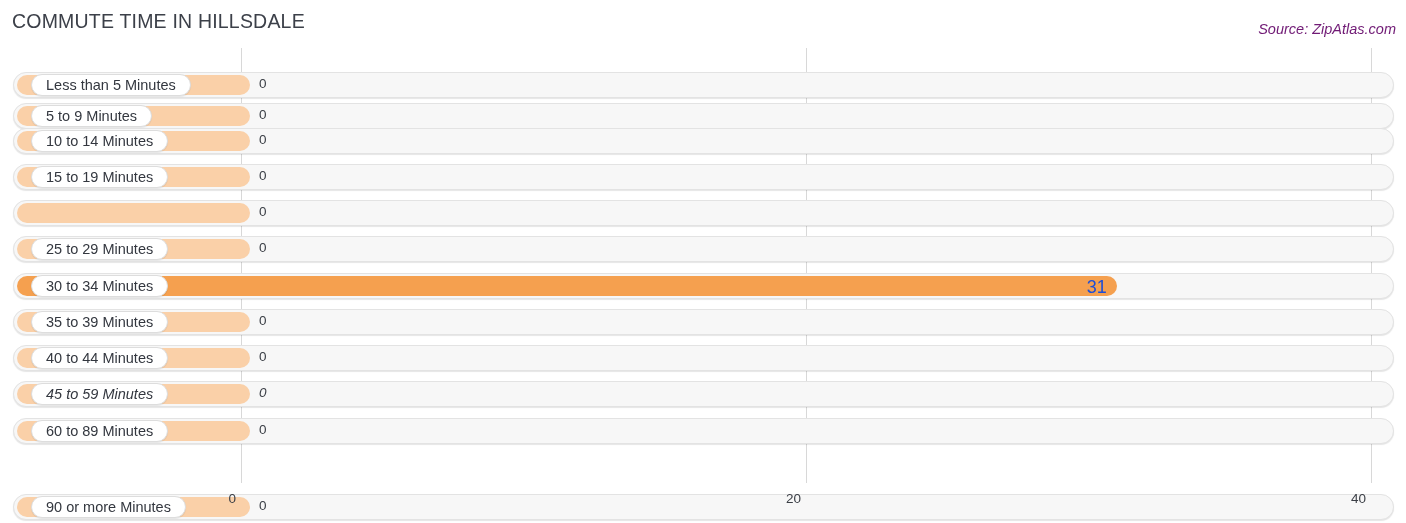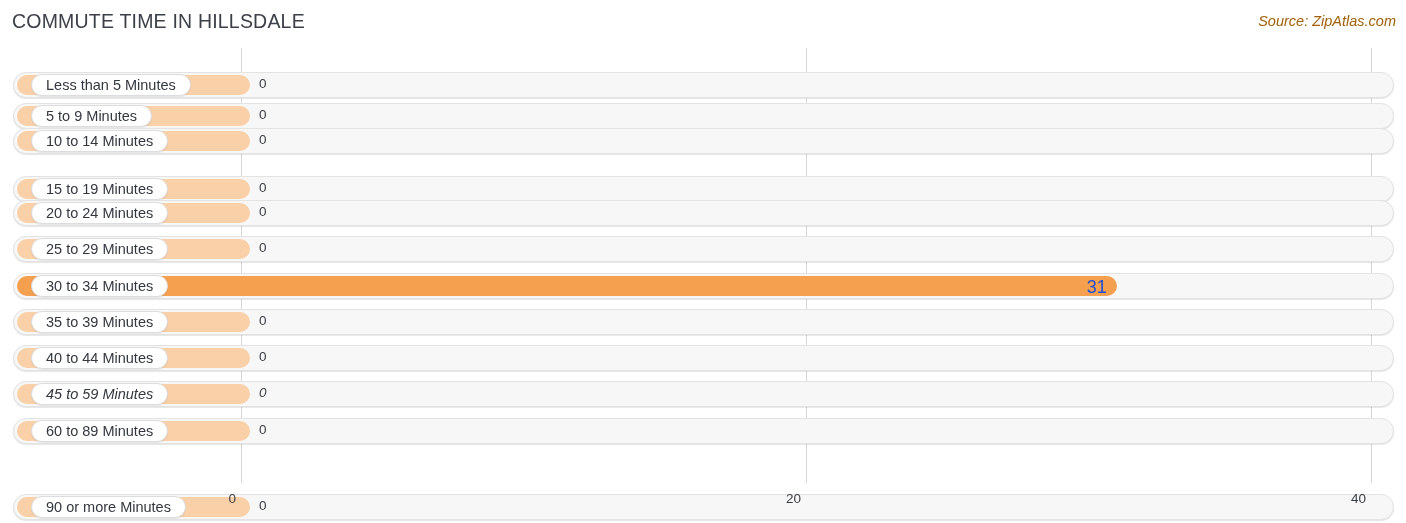--- a/index.html
+++ b/index.html
@@ -22,24 +22,24 @@
     position: absolute;
     left: 12px; top: 10px;
     font-size: 19.5px;
     letter-spacing: 0.2px;
     color: #3c4049;
     font-weight: 400;
     white-space: nowrap;
   }
   #source-label {
     position: absolute;
-    right: 10px; top: 13px;
+    right: 10px; top: 21px;
     font-size: 14.5px;
     font-style: italic;
-    color: #a16207;
+    color: #701a75;
     white-space: nowrap;
   }
 
   
   #plot {
     position: absolute;
     left: 0; top: 48px;
     width: 1406px;
     height: 435px;
   }
@@ -147,30 +147,29 @@
         <div class="bar low" style="width: 233px;"></div>
         <div class="label-pill">5 to 9 Minutes</div>
         <div class="value-out" style="left: 246px;">0</div>
       </div>
       <div class="row" style="top: 79.54px;">
         <div class="track"></div>
         <div class="bar low" style="width: 233px;"></div>
         <div class="label-pill">10 to 14 Minutes</div>
         <div class="value-out" style="left: 246px;">0</div>
       </div>
-      <div class="row" style="top: 128px;">
+      <div class="row" style="top: 116px;">
         <div class="track"></div>
         <div class="bar low" style="width: 233px;"></div>
         <div class="label-pill">15 to 19 Minutes</div>
         <div class="value-out" style="left: 246px;">0</div>
       </div>
       <div class="row" style="top: 152.08px;">
         <div class="track"></div>
         <div class="bar low" style="width: 233px;"></div>
-        <div class="label-pill">20 to 24 Minutes</div>
         <div class="value-out" style="left: 246px;">0</div>
       </div>
       <div class="row" style="top: 188.35px;">
         <div class="track"></div>
         <div class="bar low" style="width: 233px;"></div>
         <div class="label-pill">25 to 29 Minutes</div>
         <div class="value-out" style="left: 246px;">0</div>
       </div>
       <div class="row" style="top: 224.62px;">
         <div class="track"></div>

